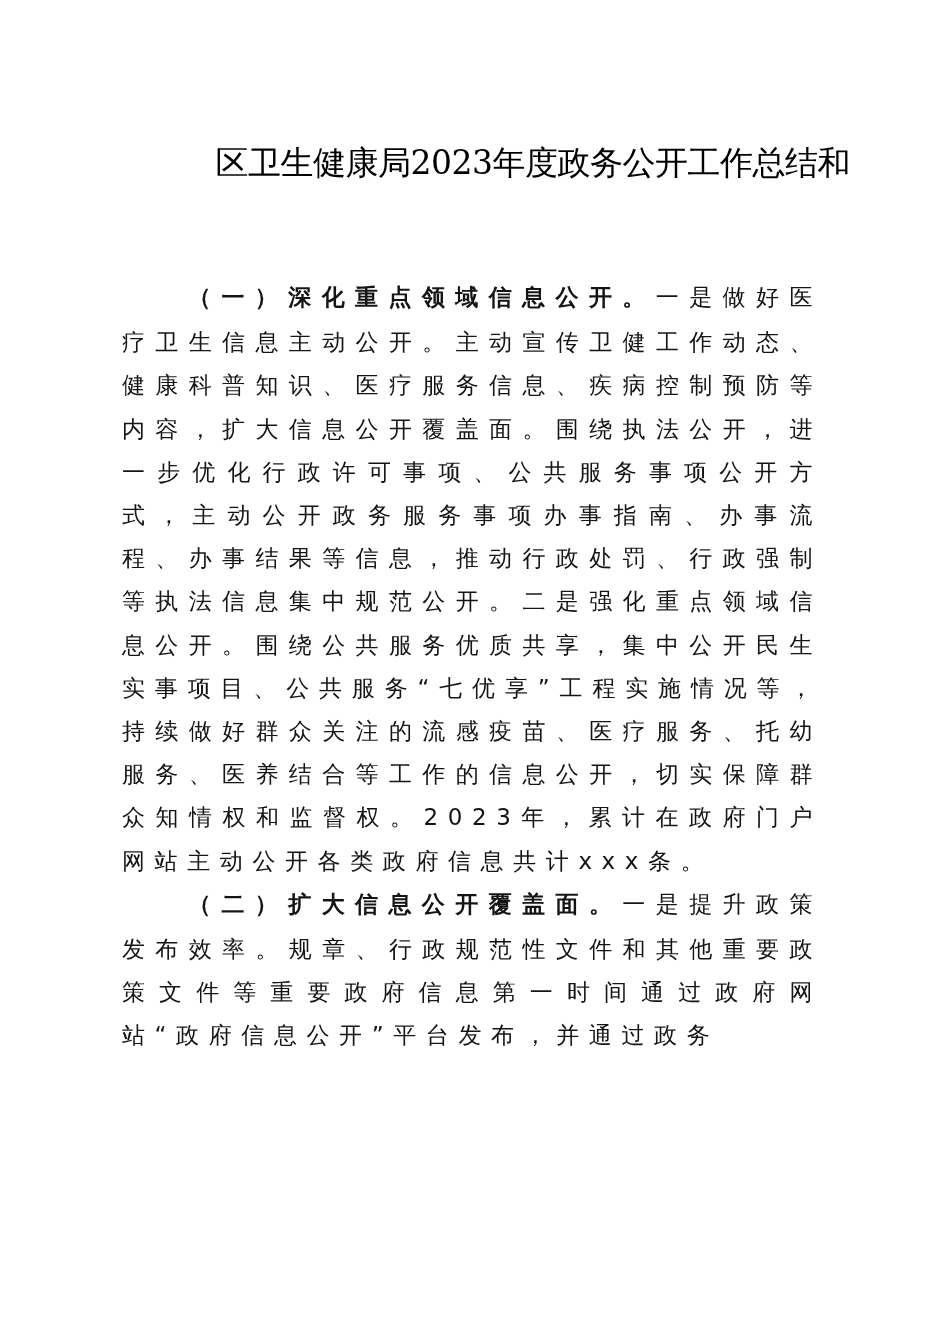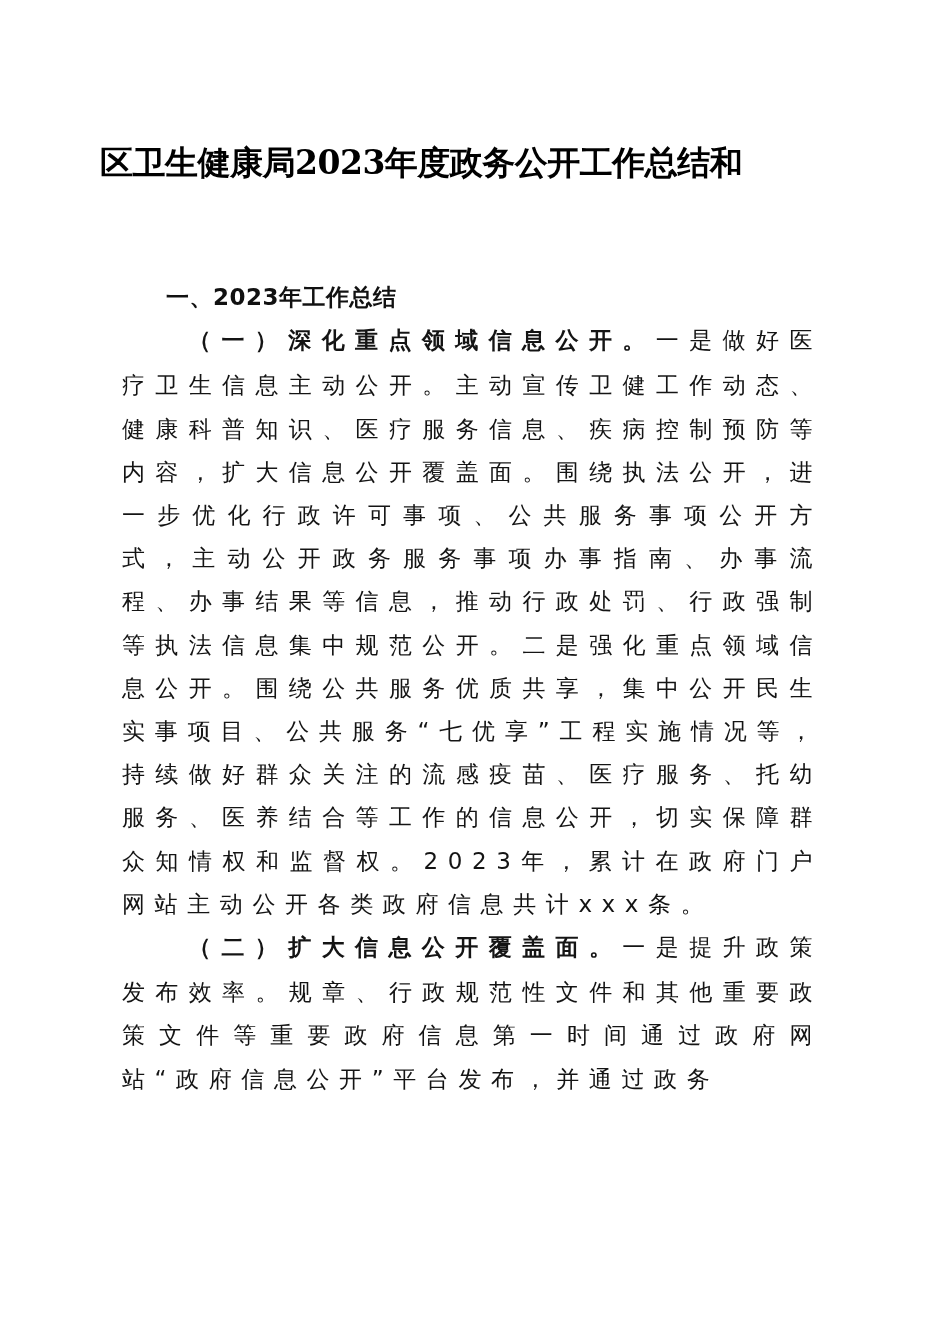--- a/index.html
+++ b/index.html
@@ -20,23 +20,23 @@
       top: 0;
       width: 950px;
       height: 1344px;
       background: #ffffff;
     }
     .title {
       position: absolute;
       left: 100px;
       width: 750px;
       top: 138px;
-      text-align: left;
+      text-align: right;
       font-family: "DejaVu Serif", "Liberation Serif", serif;
-      font-weight: bold;
+      font-weight: normal;
       font-size: 33px;
       line-height: 50px;
       letter-spacing: -0.5px;
       color: #000000;
       margin: 0;
     }
     .body {
       position: absolute;
       left: 122px;
       top: 276px;
@@ -72,19 +72,18 @@
 </head>
 <body>
 
 <div class="page">
   <h1 class="title">
     <span>区卫生健康局2023年度政务公开工作总结和</span><br>
   </h1>
 
   <div class="body">
 
-    <h2>一、2023年工作总结</h2>
 
     <p><span class="lead">（一）深化重点领域信息公开。</span><span>一是做好医疗卫生信息主动公开。主动宣传卫健工作动态、健康科普知识、医疗服务信息、疾病控制预防等内容，扩大信息公开覆盖面。围绕执法公开，进一步优化行政许可事项、公共服务事项公开方式，主动公开政务服务事项办事指南、办事流程、办事结果等信息，推动行政处罚、行政强制等执法信息集中规范公开。二是强化重点领域信息公开。围绕公共服务优质共享，集中公开民生实事项目、公共服务“七优享”工程实施情况等，持续做好群众关注的流感疫苗、医疗服务、托幼服务、医养结合等工作的信息公开，切实保障群众知情权和监督权。2023年，累计在政府门户网站主动公开各类政府信息共计xxx条。</span></p>
 
     <p><span class="lead">（二）扩大信息公开覆盖面。</span><span>一是提升政策发布效率。规章、行政规范性文件和其他重要政策文件等重要政府信息第一时间通过政府网站“政府信息公开”平台发布，并通过政务</span></p>
   </div>
 </div>
 
 </body></html>

